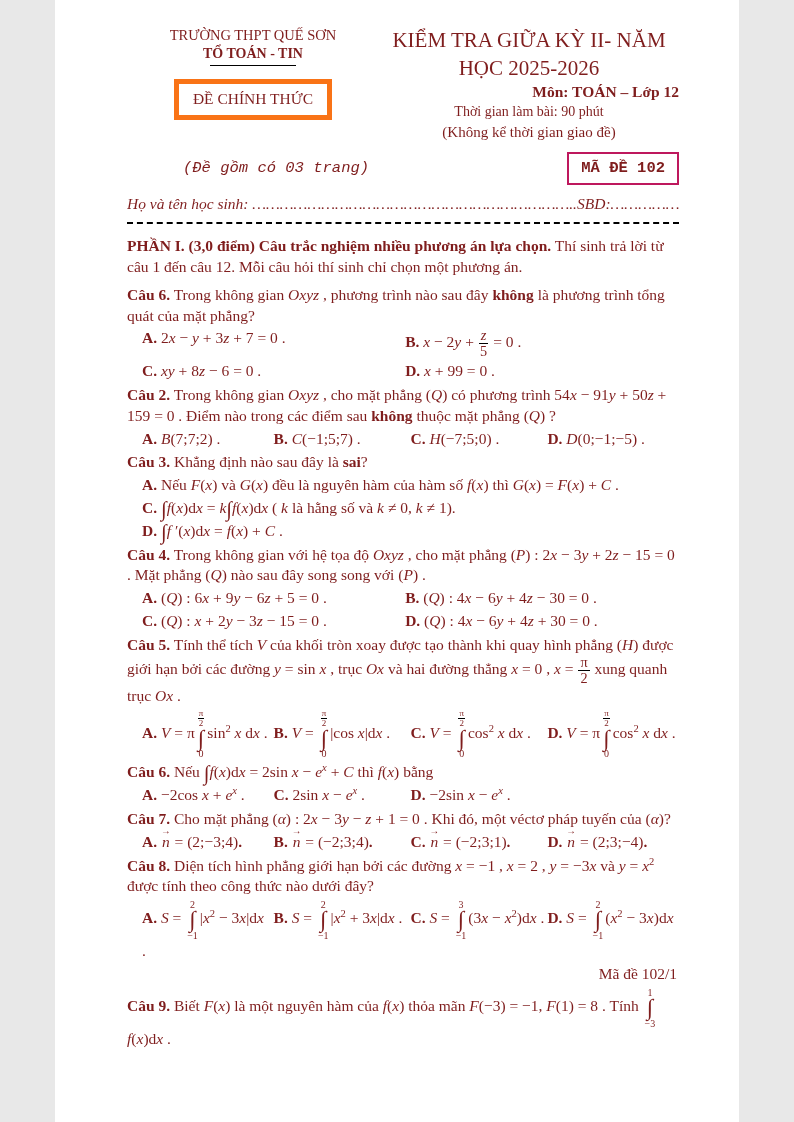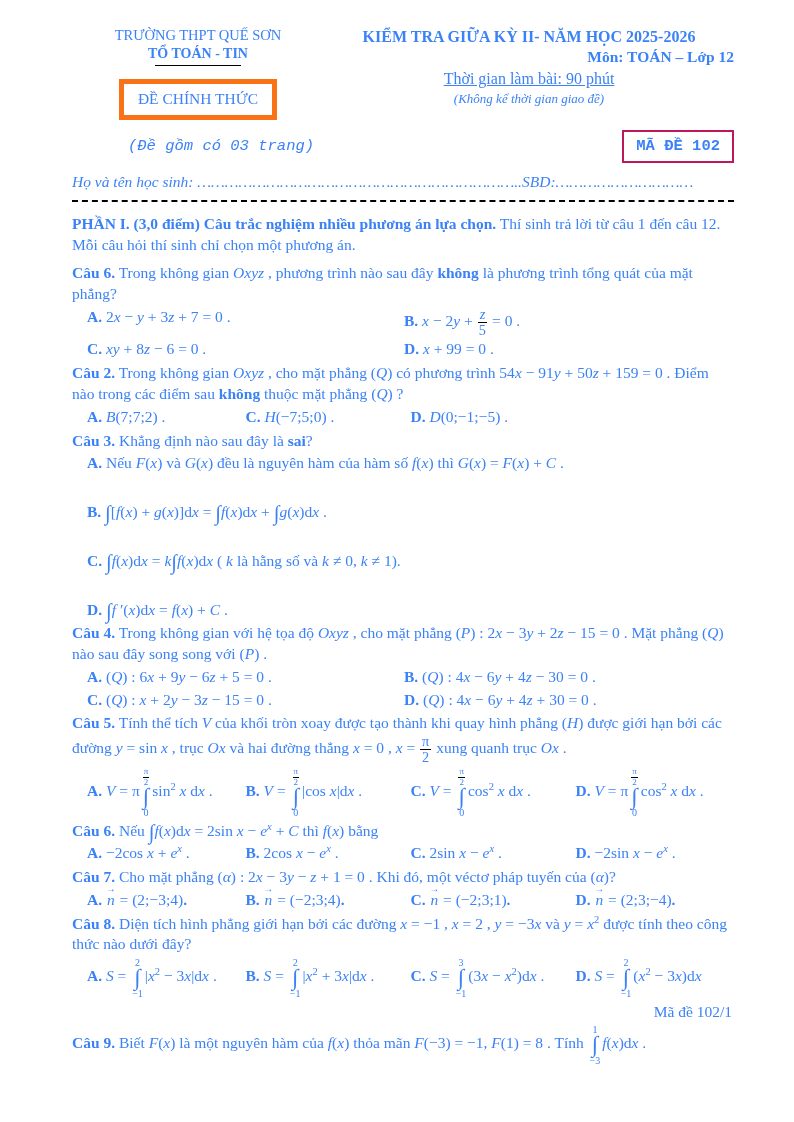--- a/index.html
+++ b/index.html
@@ -1,49 +1,49 @@
 <!DOCTYPE html>
 <html><head>
 <meta charset="utf-8">
 <style>
   html,body{margin:0;padding:0;background:#e8e8e8;}
   .page{
-    width:794px;min-height:1122px;box-sizing:border-box;margin:0 auto;
-    background:#fff;color:#3b82f6;
+    width:684px;min-height:1122px;box-sizing:border-box;margin:0 auto;
+    background:#fff;color:#7f1d1d;
     padding:26px 60px 18px 72px;
     font-family:"Liberation Serif","DejaVu Serif",serif;
     font-size:15.5px;line-height:1.34;
   }
   
   .hdr{display:flex;}
   .hdr-left{width:252px;flex:none;text-align:center;}
   .school{font-size:14.5px;}
   .dept{font-weight:bold;font-size:14px;}
   .dept-rule{width:86px;border-bottom:1px solid #000;margin:1px auto 9px;}
   .official-box{display:inline-block;border:5px solid #f97316;padding:5px 14px;margin-top:4px;}
   .hdr-right{flex:1;text-align:center;}
-  .exam-title{font-weight:bold;font-size:16px;}
+  .exam-title{font-weight:normal;font-size:21px;}
   .subject{font-weight:bold;text-align:right;}
-  .duration{font-size:16px;text-decoration:underline;}
-  .duration-note{font-style:italic;font-size:13px;}
+  .duration{font-size:14px;}
+  .duration-note{font-size:15px;}
   .row2{display:flex;justify-content:space-between;align-items:center;margin-top:10px;font-family:Liberation Mono, monospace;}
   .pages-note{font-style:italic;margin-left:56px;}
   .code-box{border:2px solid #be185d;padding:4px 12px;font-weight:bold;}
   .student-line{font-style:italic;margin-top:9px;white-space:nowrap;overflow:hidden;}
   .dash-sep{border-top:2px dashed #000;margin:8px 0 12px;}
   
   .part-heading{margin:4px 0 7px;}
   
   .question{margin:1px 0 2px;}
   .stem{margin:1px 0;}
   .qlabel{font-weight:bold;}
   .opts{display:grid;padding-left:15px;margin:1px 0 2px;}
   .cols4{grid-template-columns:24.5% 25.5% 25.5% 24.5%;}
   .cols2{grid-template-columns:49% 51%;}
-  .cols1{grid-template-columns:100%;gap:26px;}
+  .cols1{grid-template-columns:100%;}
   .opt{padding:1px 2px 1px 0;}
   .opt b{font-weight:bold;}
   .page-code{text-align:right;margin:0 2px 2px 0;}
   
   i{font-family:inherit;}
   sup{font-size:0.68em;line-height:0;}
   .fr{display:inline-block;vertical-align:middle;text-align:center;line-height:1.05;font-size:0.92em;padding:0 1px;}
   .fr .n{display:block;border-bottom:1px solid #000;padding:0 2px;}
   .fr .d{display:block;}
   .ib{font-size:1.35em;vertical-align:-0.12em;line-height:0.8;}
@@ -93,29 +93,29 @@
           <div class="opt"><b>A.</b> 2<i>x</i> − <i>y</i> + 3<i>z</i> + 7 = 0 .</div>
           <div class="opt"><b>B.</b> <i>x</i> − 2<i>y</i> + <span class="fr"><span class="n"><i>z</i></span><span class="d">5</span></span> = 0 .</div>
           <div class="opt"><b>C.</b> <i>xy</i> + 8<i>z</i> − 6 = 0 .</div>
           <div class="opt"><b>D.</b> <i>x</i> + 99 = 0 .</div>
         </div>
       </div>
       <div class="question">
         <div class="stem"><b class="qlabel">Câu 2.</b> Trong không gian <i>Oxyz</i> , cho mặt phẳng (<i>Q</i>) có phương trình 54<i>x</i> − 91<i>y</i> + 50<i>z</i> + 159 = 0 . Điểm nào trong các điểm sau <b>không</b> thuộc mặt phẳng (<i>Q</i>) ?</div>
         <div class="opts cols4">
           <div class="opt"><b>A.</b> <i>B</i>(7;7;2) .</div>
+          <div class="opt"><b>B.</b> <i>C</i>(−1;5;7) .</div>
           <div class="opt"><b>C.</b> <i>H</i>(−7;5;0) .</div>
           <div class="opt"><b>D.</b> <i>D</i>(0;−1;−5) .</div>
         </div>
       </div>
       <div class="question">
         <div class="stem"><b class="qlabel">Câu 3.</b> Khẳng định nào sau đây là <b>sai</b>?</div>
         <div class="opts cols1">
           <div class="opt"><b>A.</b> Nếu <i>F</i>(<i>x</i>) và <i>G</i>(<i>x</i>) đều là nguyên hàm của hàm số <i>f</i>(<i>x</i>) thì <i>G</i>(<i>x</i>) = <i>F</i>(<i>x</i>) + <i>C</i> .</div>
-          <div class="opt"><b>B.</b> <span class="ib">∫</span>[<i>f</i>(<i>x</i>) + <i>g</i>(<i>x</i>)]d<i>x</i> = <span class="ib">∫</span><i>f</i>(<i>x</i>)d<i>x</i> + <span class="ib">∫</span><i>g</i>(<i>x</i>)d<i>x</i> .</div>
           <div class="opt"><b>C.</b> <span class="ib">∫</span><i>f</i>(<i>x</i>)d<i>x</i> = <i>k</i><span class="ib">∫</span><i>f</i>(<i>x</i>)d<i>x</i> ( <i>k</i> là hằng số và <i>k</i> ≠ 0, <i>k</i> ≠ 1).</div>
           <div class="opt"><b>D.</b> <span class="ib">∫</span><i>f</i> ′(<i>x</i>)d<i>x</i> = <i>f</i>(<i>x</i>) + <i>C</i> .</div>
         </div>
       </div>
       <div class="question">
         <div class="stem"><b class="qlabel">Câu 4.</b> Trong không gian với hệ tọa độ <i>Oxyz</i> , cho mặt phẳng (<i>P</i>) : 2<i>x</i> − 3<i>y</i> + 2<i>z</i> − 15 = 0 . Mặt phẳng (<i>Q</i>) nào sau đây song song với (<i>P</i>) .</div>
         <div class="opts cols2">
           <div class="opt"><b>A.</b> (<i>Q</i>) : 6<i>x</i> + 9<i>y</i> − 6<i>z</i> + 5 = 0 .</div>
           <div class="opt"><b>B.</b> (<i>Q</i>) : 4<i>x</i> − 6<i>y</i> + 4<i>z</i> − 30 = 0 .</div>
           <div class="opt"><b>C.</b> (<i>Q</i>) : <i>x</i> + 2<i>y</i> − 3<i>z</i> − 15 = 0 .</div>
@@ -144,21 +144,20 @@
               <span class="iu"><span class="fr"><span class="n">π</span><span class="d">2</span></span></span>
               <span class="is">∫</span>
               <span class="il">0</span>
             </span>cos<sup>2</sup> <i>x</i> d<i>x</i> .</div>
         </div>
       </div>
       <div class="question">
         <div class="stem"><b class="qlabel">Câu 6.</b> Nếu <span class="ib">∫</span><i>f</i>(<i>x</i>)d<i>x</i> = 2sin <i>x</i> − <i>e</i><sup><i>x</i></sup> + <i>C</i> thì <i>f</i>(<i>x</i>) bằng</div>
         <div class="opts cols4">
           <div class="opt"><b>A.</b> −2cos <i>x</i> + <i>e</i><sup><i>x</i></sup> .</div>
-          <div class="opt"><b>B.</b> 2cos <i>x</i> − <i>e</i><sup><i>x</i></sup> .</div>
           <div class="opt"><b>C.</b> 2sin <i>x</i> − <i>e</i><sup><i>x</i></sup> .</div>
           <div class="opt"><b>D.</b> −2sin <i>x</i> − <i>e</i><sup><i>x</i></sup> .</div>
         </div>
       </div>
       <div class="question">
         <div class="stem"><b class="qlabel">Câu 7.</b> Cho mặt phẳng (<i>α</i>) : 2<i>x</i> − 3<i>y</i> − <i>z</i> + 1 = 0 . Khi đó, một véctơ pháp tuyến của (<i>α</i>)?</div>
         <div class="opts cols4">
           <div class="opt"><b>A.</b> <span class="vec"><i>n</i></span> = (2;−3;4)<b>.</b></div>
           <div class="opt"><b>B.</b> <span class="vec"><i>n</i></span> = (−2;3;4)<b>.</b></div>
           <div class="opt"><b>C.</b> <span class="vec"><i>n</i></span> = (−2;3;1)<b>.</b></div>

